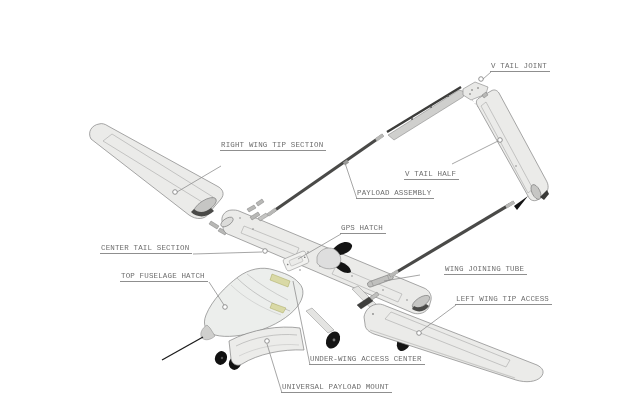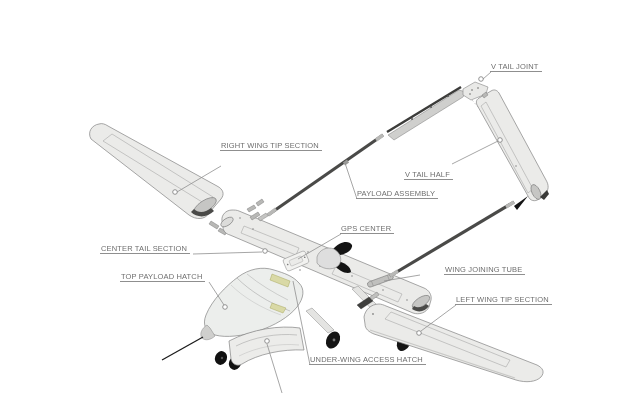--- a/index.html
+++ b/index.html
@@ -1,18 +1,18 @@
 <!DOCTYPE html>
 <html><head>
 <meta charset="utf-8">
 <style>
   html,body{margin:0;padding:0;background:#fff;}
   #stage{
     position:relative;width:640px;height:403px;background:#ffffff;
-    font-family:Liberation Sans, sans-serif;overflow:hidden;
+    font-family:Liberation Mono, monospace;overflow:hidden;
   }
   #drawing{position:absolute;left:0;top:0;}
   .callout{
     position:absolute;
     font-size:7.5px;
     letter-spacing:0.15px;
     line-height:9px;
     color:#6e6e6e;
     white-space:nowrap;
     border-bottom:1px solid #8f8f8f;
@@ -181,20 +181,21 @@
       <circle cx="225" cy="307" r="2.3"></circle>
       <circle cx="419" cy="333" r="2.3"></circle>
       <circle cx="267" cy="341" r="2.3"></circle>
     </g>
   </svg>
 
   <div class="callout" style="left:490px;top:62px">V TAIL JOINT</div>
   <div class="callout" style="left:220px;top:141px">RIGHT WING TIP SECTION</div>
   <div class="callout" style="left:404px;top:170px">V TAIL HALF</div>
   <div class="callout" style="left:356px;top:189px">PAYLOAD ASSEMBLY</div>
-  <div class="callout" style="left:340px;top:224px">GPS CENTER</div>
+  <div class="callout" style="left:340px;top:224px">GPS HATCH</div>
   <div class="callout" style="left:100px;top:244px">CENTER TAIL SECTION</div>
   <div class="callout" style="left:444px;top:265px">WING JOINING TUBE</div>
-  <div class="callout" style="left:120px;top:272px">TOP PAYLOAD HATCH</div>
-  <div class="callout" style="left:455px;top:295px">LEFT WING TIP SECTION</div>
-  <div class="callout" style="left:309px;top:355px">UNDER-WING ACCESS HATCH</div>
+  <div class="callout" style="left:120px;top:272px">TOP FUSELAGE HATCH</div>
+  <div class="callout" style="left:455px;top:295px">LEFT WING TIP ACCESS</div>
+  <div class="callout" style="left:309px;top:355px">UNDER-WING ACCESS CENTER</div>
+  <div class="callout" style="left:281px;top:383px">UNIVERSAL PAYLOAD MOUNT</div>
 
 </div>
 
 </body></html>

